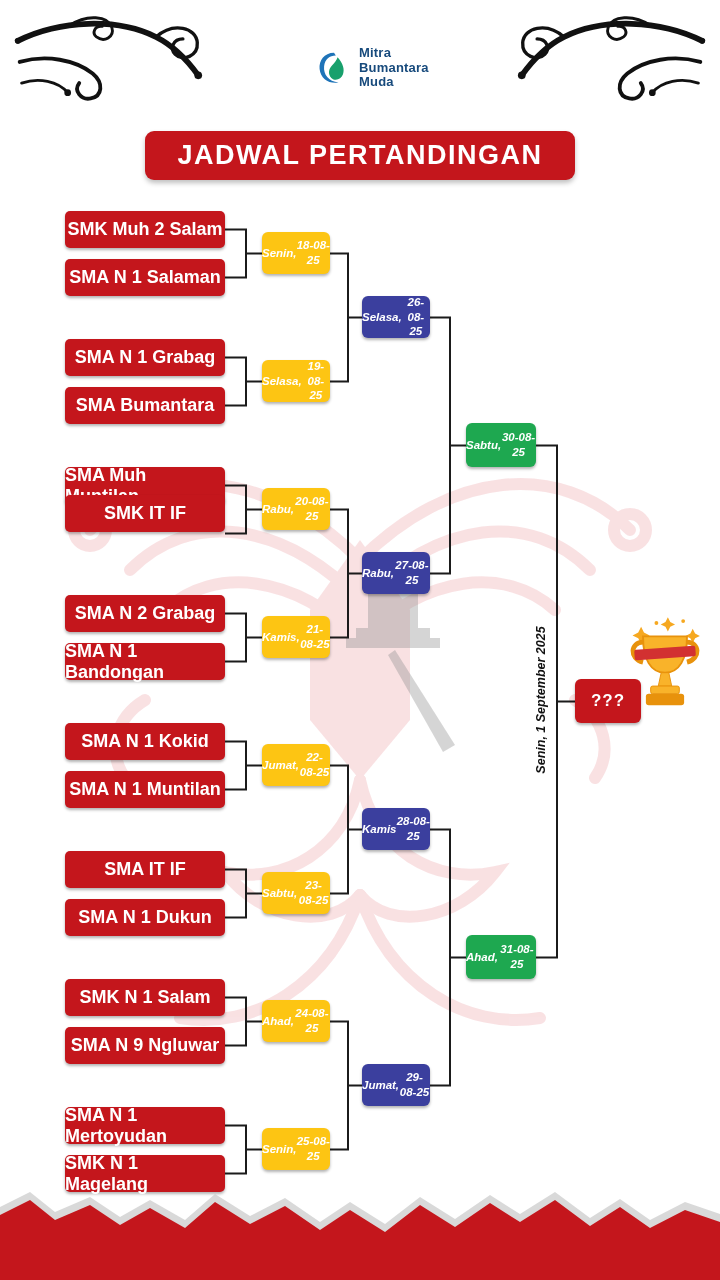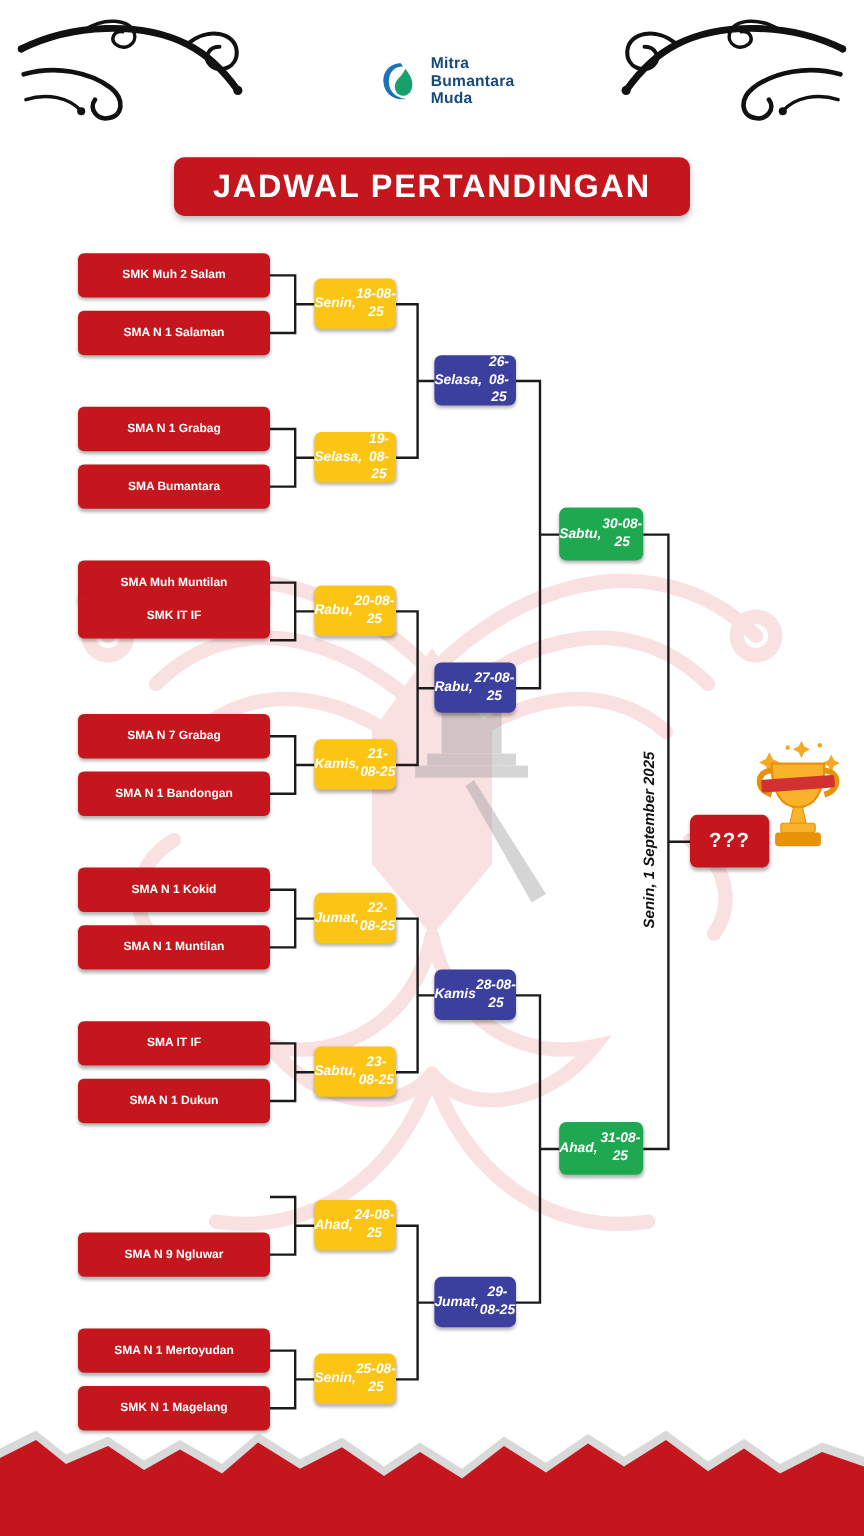--- a/index.html
+++ b/index.html
@@ -20,22 +20,22 @@
   svg.corner.right{right:10px;transform:scaleX(-1)}
 
   .logo{position:absolute;left:316px;top:46px;display:flex;align-items:center;gap:7px}
   .logo-text{color:var(--logo-blue);font-weight:700;font-size:13px;line-height:1.12;letter-spacing:.2px}
 
   .title-banner{position:absolute;left:145px;top:131px;width:430px;height:49px;background:var(--red);
     border-radius:9px;display:flex;align-items:center;justify-content:center;color:#ffffff;font-weight:700;
     font-size:27px;letter-spacing:1.5px;box-shadow:0 3px 5px rgba(0,0,0,.25)}
 
   .team{position:absolute;left:65px;width:160px;height:37px;background:var(--red);border-radius:5px;
-    color:#fff;display:flex;align-items:center;justify-content:center;font-size:10px;font-weight:600;
-    box-shadow:0 2px 3px rgba(0,0,0,.3);z-index:3;text-align:center}
+    color:#fff;display:flex;align-items:center;justify-content:center;font-size:18px;font-weight:600;
+    box-shadow:0 2px 3px rgba(0,0,0,.3);z-index:3;text-align:left}
 
   .date-box{position:absolute;width:68px;height:42px;border-radius:6px;color:#fff;display:flex;
     flex-direction:row;align-items:center;justify-content:center;font-size:11.5px;font-style:italic;
     font-weight:700;line-height:1.3;box-shadow:0 2px 3px rgba(0,0,0,.3);z-index:3;text-align:center}
   .yellow{left:262px;background:var(--yellow)}
   .blue{left:362px;background:var(--blue)}
   .green{left:466px;width:70px;height:44px;background:var(--green)}
 
   .final-label{position:absolute;left:467px;top:692px;width:150px;height:16px;text-align:center;
     transform:rotate(-90deg);font-style:italic;font-weight:700;font-size:12.5px;color:#111;
@@ -158,41 +158,42 @@
     <span>19-08-25</span>
   </div>
 
   <div class="team" style="top:467px">SMA Muh Muntilan</div>
   <div class="team" style="top:495px">SMK IT IF</div>
   <div class="date-box yellow" style="top:488px">
     <span>Rabu,</span>
     <span>20-08-25</span>
   </div>
 
-  <div class="team" style="top:595px">SMA N 7 Grabag</div>
+  <div class="team" style="top:595px">SMA N 2 Grabag</div>
   <div class="team" style="top:643px">SMA N 1 Bandongan</div>
   <div class="date-box yellow" style="top:616px">
     <span>Kamis,</span>
     <span>21-08-25</span>
   </div>
 
   <div class="team" style="top:723px">SMA N 1 Kokid</div>
   <div class="team" style="top:771px">SMA N 1 Muntilan</div>
   <div class="date-box yellow" style="top:744px">
     <span>Jumat,</span>
     <span>22-08-25</span>
   </div>
 
   <div class="team" style="top:851px">SMA IT IF</div>
   <div class="team" style="top:899px">SMA N 1 Dukun</div>
   <div class="date-box yellow" style="top:872px">
     <span>Sabtu,</span>
     <span>23-08-25</span>
   </div>
 
+  <div class="team" style="top:979px">SMK N 1 Salam</div>
   <div class="team" style="top:1027px">SMA N 9 Ngluwar</div>
   <div class="date-box yellow" style="top:1000px">
     <span>Ahad,</span>
     <span>24-08-25</span>
   </div>
 
   <div class="team" style="top:1107px">SMA N 1 Mertoyudan</div>
   <div class="team" style="top:1155px">SMK N 1 Magelang</div>
   <div class="date-box yellow" style="top:1128px">
     <span>Senin,</span>

